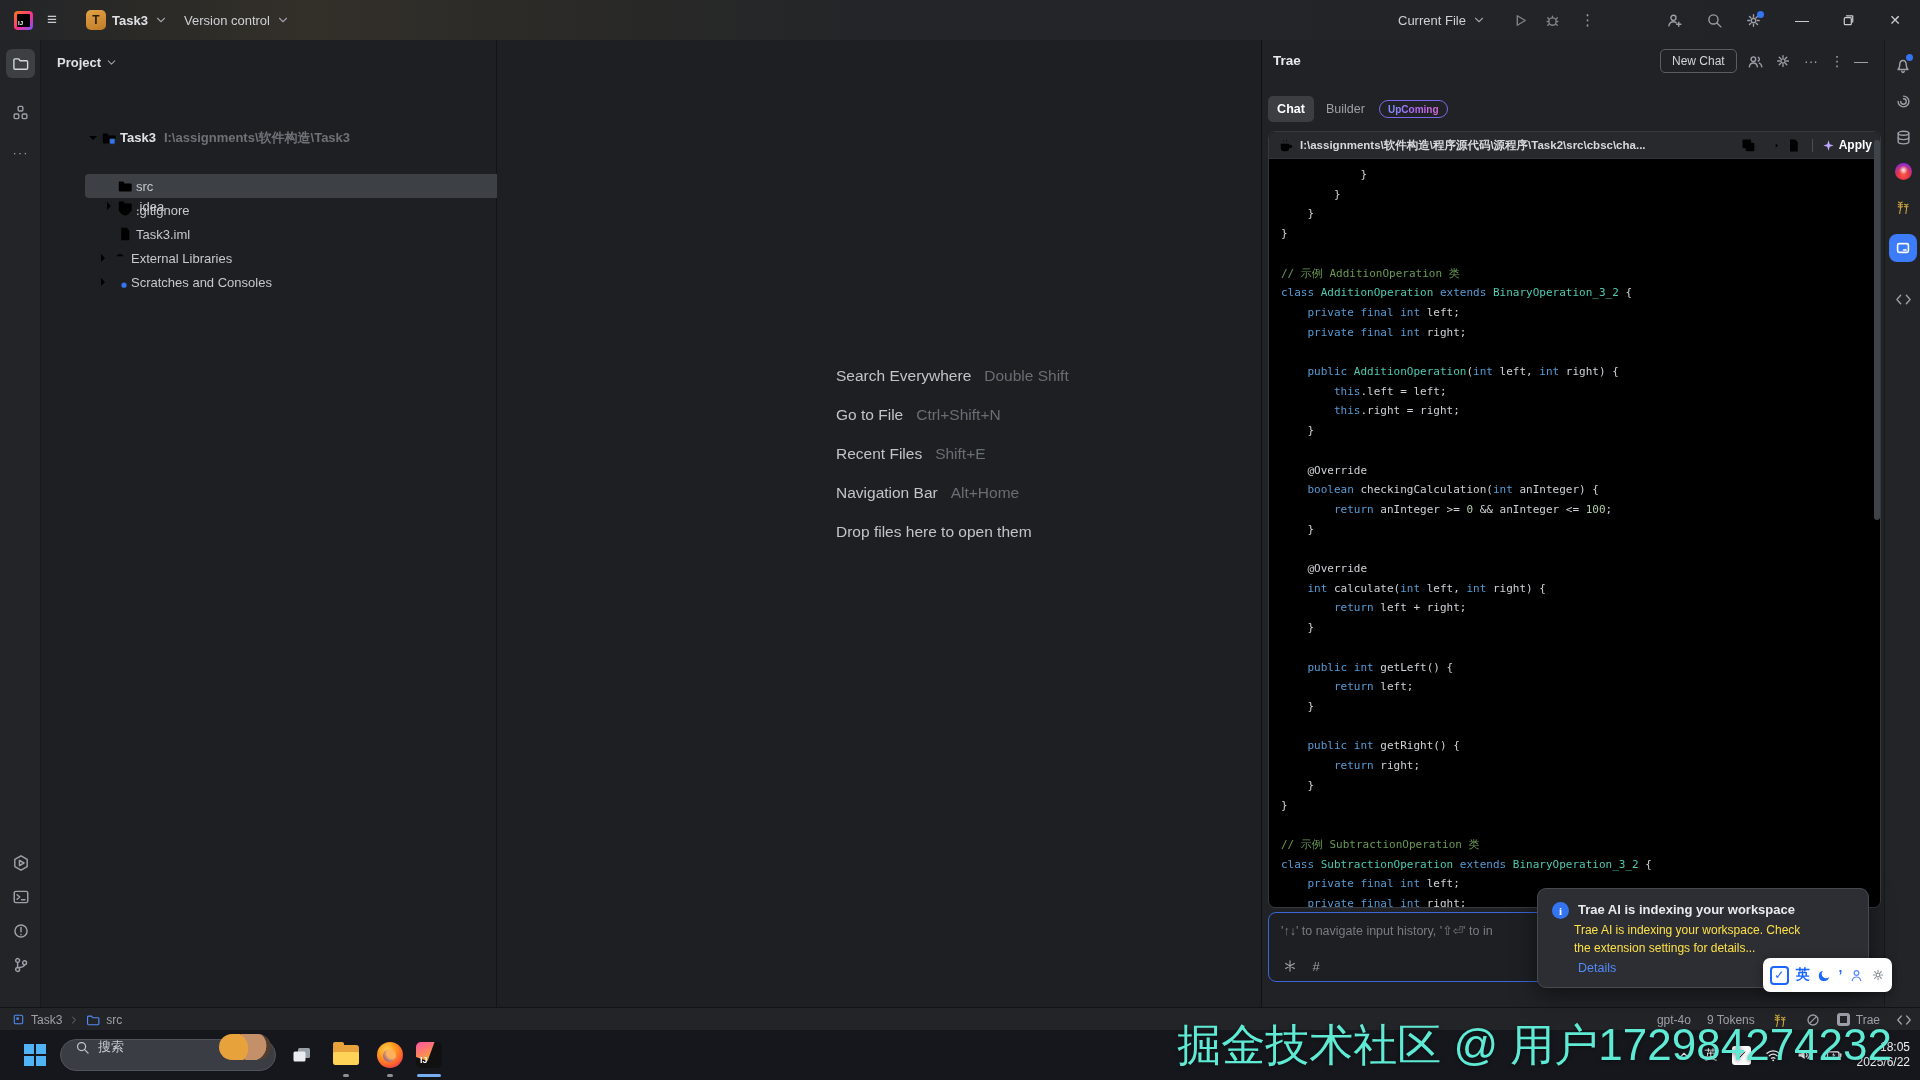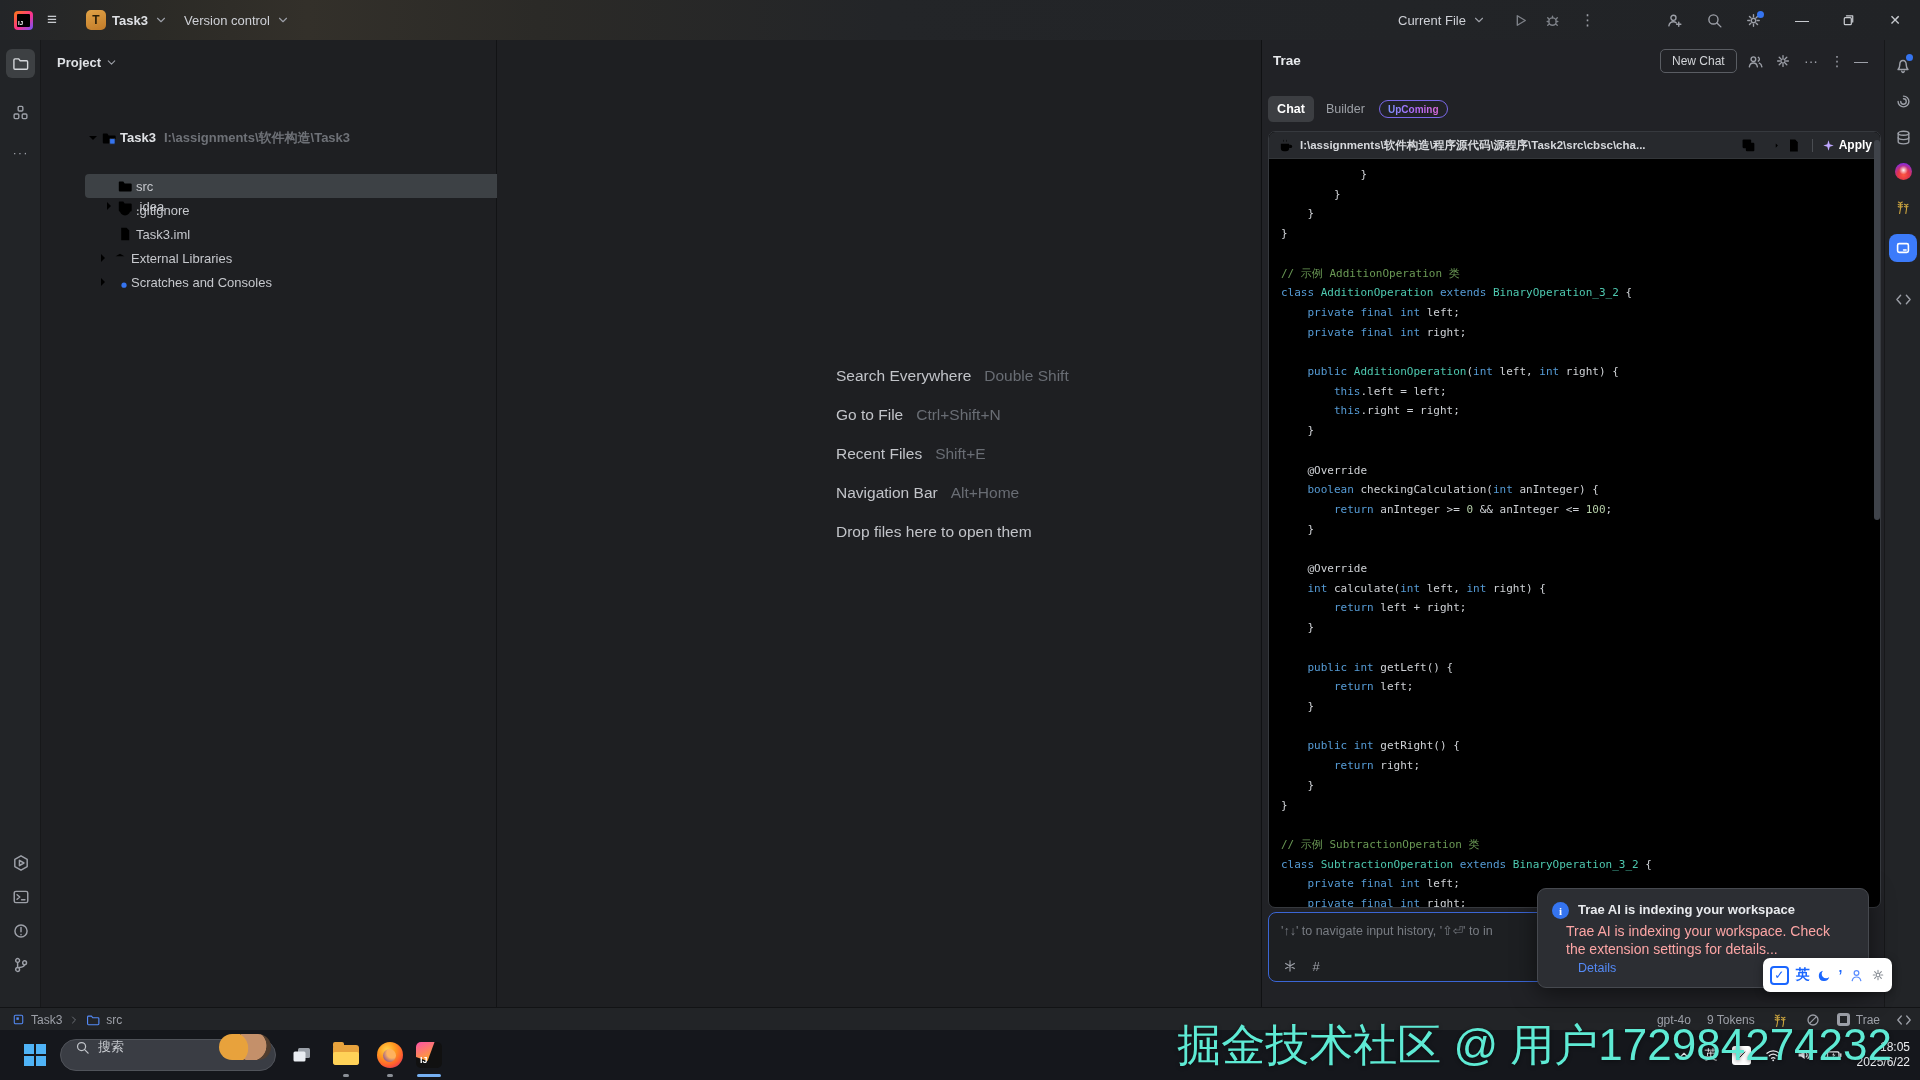--- a/index.html
+++ b/index.html
@@ -76,21 +76,21 @@
   #right-rail { left:1884px; top:40px; width:36px; height:967px; background:#222427; border-left:1px solid #17181a; }
   .rr-icon { position:absolute; left:9px; width:18px; height:18px; display:flex; align-items:center; justify-content:center; color:#9da0a8; }
   #orb-icon { border-radius:50%; width:17px; height:17px;
     background:radial-gradient(circle at 50% 42%, rgba(255,255,255,.95) 0%, rgba(255,255,255,0) 34%), radial-gradient(circle at 50% 70%, #ff5840 0%, #e0344a 40%, #8b2bd6 78%, #6d28c9 100%); }
   #trae-active { left:4px; width:28px; height:28px; background:#3c7bfa; border-radius:8px; }
 
   
   #notification { left:1537px; top:888px; width:332px; height:100px; background:#2c2e33; border:1px solid #46494f; border-radius:9px; box-shadow:0 6px 24px rgba(0,0,0,.5); z-index:20; }
   #notif-info { position:absolute; left:14px; top:13px; width:17px; height:17px; border-radius:50%; background:#3574f0; color:#fff; font-size:11px; font-weight:bold; display:flex; align-items:center; justify-content:center; font-family:"Liberation Serif", serif; }
   #notif-title { position:absolute; left:40px; top:13px; font-size:13px; font-weight:bold; color:#e8eaed; }
-  .notif-body { position:absolute; left:28px; font-size:14px; color:#fca5a5; }
+  .notif-body { position:absolute; left:36px; font-size:12px; color:#fde047; }
   #notif-link { position:absolute; left:40px; top:72px; font-size:12.5px; color:#548af7; }
 
   
   #ime-bar { left:1763px; top:958px; width:129px; height:34px; background:#ffffff; border-radius:7px; box-shadow:0 2px 8px rgba(0,0,0,.4); display:flex; align-items:center; justify-content:space-evenly; z-index:30; }
   .ime-icon { color:#1a66ff; font-size:14px; font-weight:bold; display:flex; align-items:center; justify-content:center; }
   #ime-logo { width:19px; height:19px; border:2px solid #1a66ff; border-radius:4px; color:#1a66ff; font-size:12px; display:flex; align-items:center; justify-content:center; }
 
   
   #statusbar { left:0; top:1007px; width:1920px; height:23px; background:#222427; border-top:1px solid #121315; font-size:12px; color:#9da0a8; }
   #crumbs { position:absolute; left:12px; top:0; height:23px; display:flex; align-items:center; gap:6px; }

